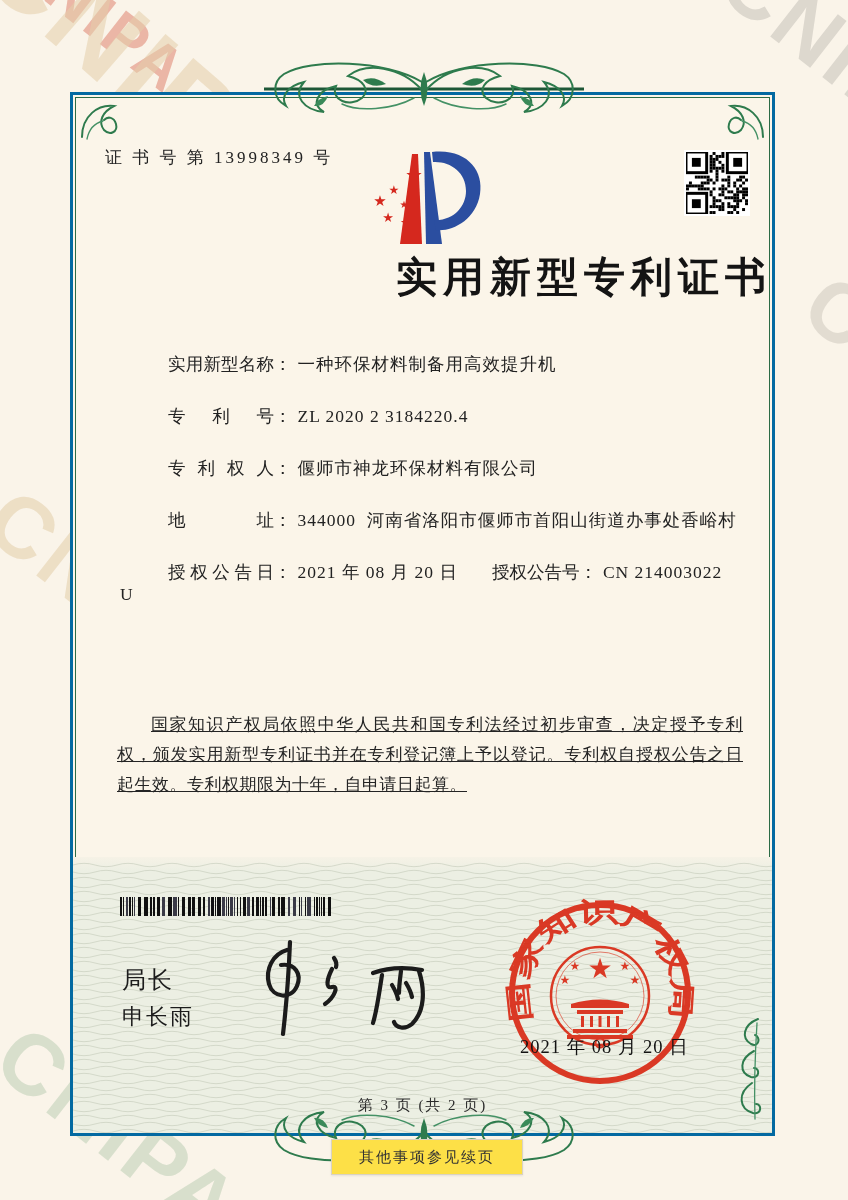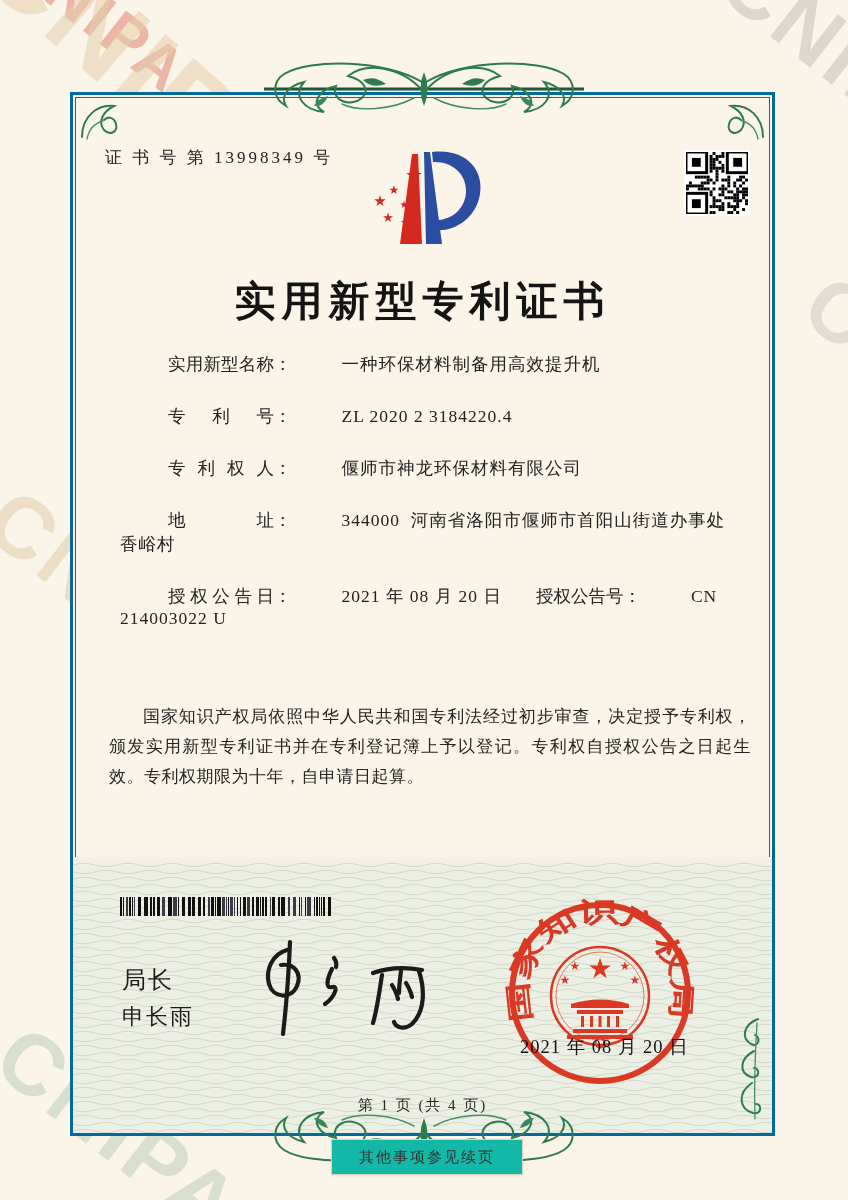--- a/index.html
+++ b/index.html
@@ -22,35 +22,35 @@
          border:3px solid #0369a1;background:#fbf5e9;box-sizing:border-box;}
   .frame-inner{position:absolute;inset:2px;border:1px solid #2c6b45;pointer-events:none;}
 
   .ornament{position:absolute;pointer-events:none;}
 
   
   .cert-no{position:absolute;left:32px;top:51px;font-size:17px;letter-spacing:3px;color:#222;}
   .logo{position:absolute;left:277px;top:45px;}
   .qr{position:absolute;left:611px;top:55px;background:#fff;padding:2px;}
 
-  .title{position:absolute;left:0;top:155px;width:100%;text-align:center;
-         font-size:41px;font-weight:bold;letter-spacing:6px;color:#141414;margin-top:24px;}
+  .title{position:absolute;left:0;top:155px;width:100%;text-align:right;
+         font-size:41px;font-weight:bold;letter-spacing:6px;color:#141414;}
 
   
   .fields{position:absolute;left:47px;top:257px;width:620px;font-size:17.5px;color:#222;}
   .field-row{margin-bottom:28px;white-space:nowrap;}
   .flabel{display:inline-block;width:106px;text-align:justify;text-align-last:justify;vertical-align:top;margin-left:48px;}
   .fcolon{display:inline-block;margin-right:6px;}
-  .fvalue{white-space:pre-wrap;letter-spacing:1px;margin-left:44px;}
+  .fvalue{white-space:pre-wrap;letter-spacing:1px;}
   .grant-gap{display:inline-block;width:34px;}
 
   
   .paras{position:absolute;left:32px;top:603px;width:650px;font-size:17px;
          line-height:30px;color:#242424;text-align:justify;letter-spacing:.5px;}
-  .paras p{margin:4px;text-indent:2em;}
+  .paras p{margin:12px;text-indent:2em;text-decoration:underline;}
 
   
   .band{position:absolute;left:0;top:762px;width:699px;height:276px;
         background:linear-gradient(#f6f2e6,#ecefe3 14px);overflow:hidden;}
   .band svg{position:absolute;left:0;top:0;}
 
   .barcode{position:absolute;left:47px;top:802px;width:215px;height:19px;}
 
   .bureau-title{position:absolute;left:49px;top:869px;font-size:24px;color:#1c1c1c;
         font-family:"Liberation Sans","DejaVu Sans",sans-serif;letter-spacing:2px;}
@@ -60,21 +60,21 @@
 
   .seal{position:absolute;left:432px;top:803px;opacity:.93;}
   .seal-date{position:absolute;left:447px;top:939px;width:200px;font-size:18.5px;
              color:#131313;letter-spacing:1px;white-space:nowrap;}
 
   .page-no{position:absolute;left:0;top:1001px;width:100%;text-align:center;
            font-size:15px;color:#2a2a2a;letter-spacing:2px;}
 
   
   .note-box{position:absolute;left:331px;top:1139px;width:190px;height:34px;
-            background:#14b8a6;border:1px solid #d9d2c2;box-shadow:0 1px 2px rgba(0,0,0,.08);
+            background:#fde047;border:1px solid #d9d2c2;box-shadow:0 1px 2px rgba(0,0,0,.08);
             text-align:center;line-height:34px;font-size:15px;color:#333;letter-spacing:2px;z-index:5;}
 </style>
 </head>
 <body>
 
 <div class="page">
 
   <span class="wm wm1">CNIPA</span>
   <span class="wm wm2">CNIPA</span>
   <span class="wm wm3">CNIPA</span>
@@ -445,18 +445,18 @@
         <rect x="93.5" y="118" width="3" height="11"></rect>
         <rect x="102" y="118" width="3" height="11"></rect>
         <rect x="111" y="118" width="3" height="11"></rect>
         <rect x="68" y="131" width="54" height="4"></rect>
         <rect x="62" y="137" width="66" height="4"></rect>
         <circle cx="95" cy="145" r="4.5" fill="none" stroke="#d92c17" stroke-width="2"></circle>
       </g>
     </svg>
     <div class="seal-date">2021 年 08 月 20 日</div>
 
-    <div class="page-no">第 1 页 (共 4 页)</div>
+    <div class="page-no">第 3 页 (共 2 页)</div>
   </div>
 
   <div class="note-box">其他事项参见续页</div>
 
 </div>
 
 </body></html>

